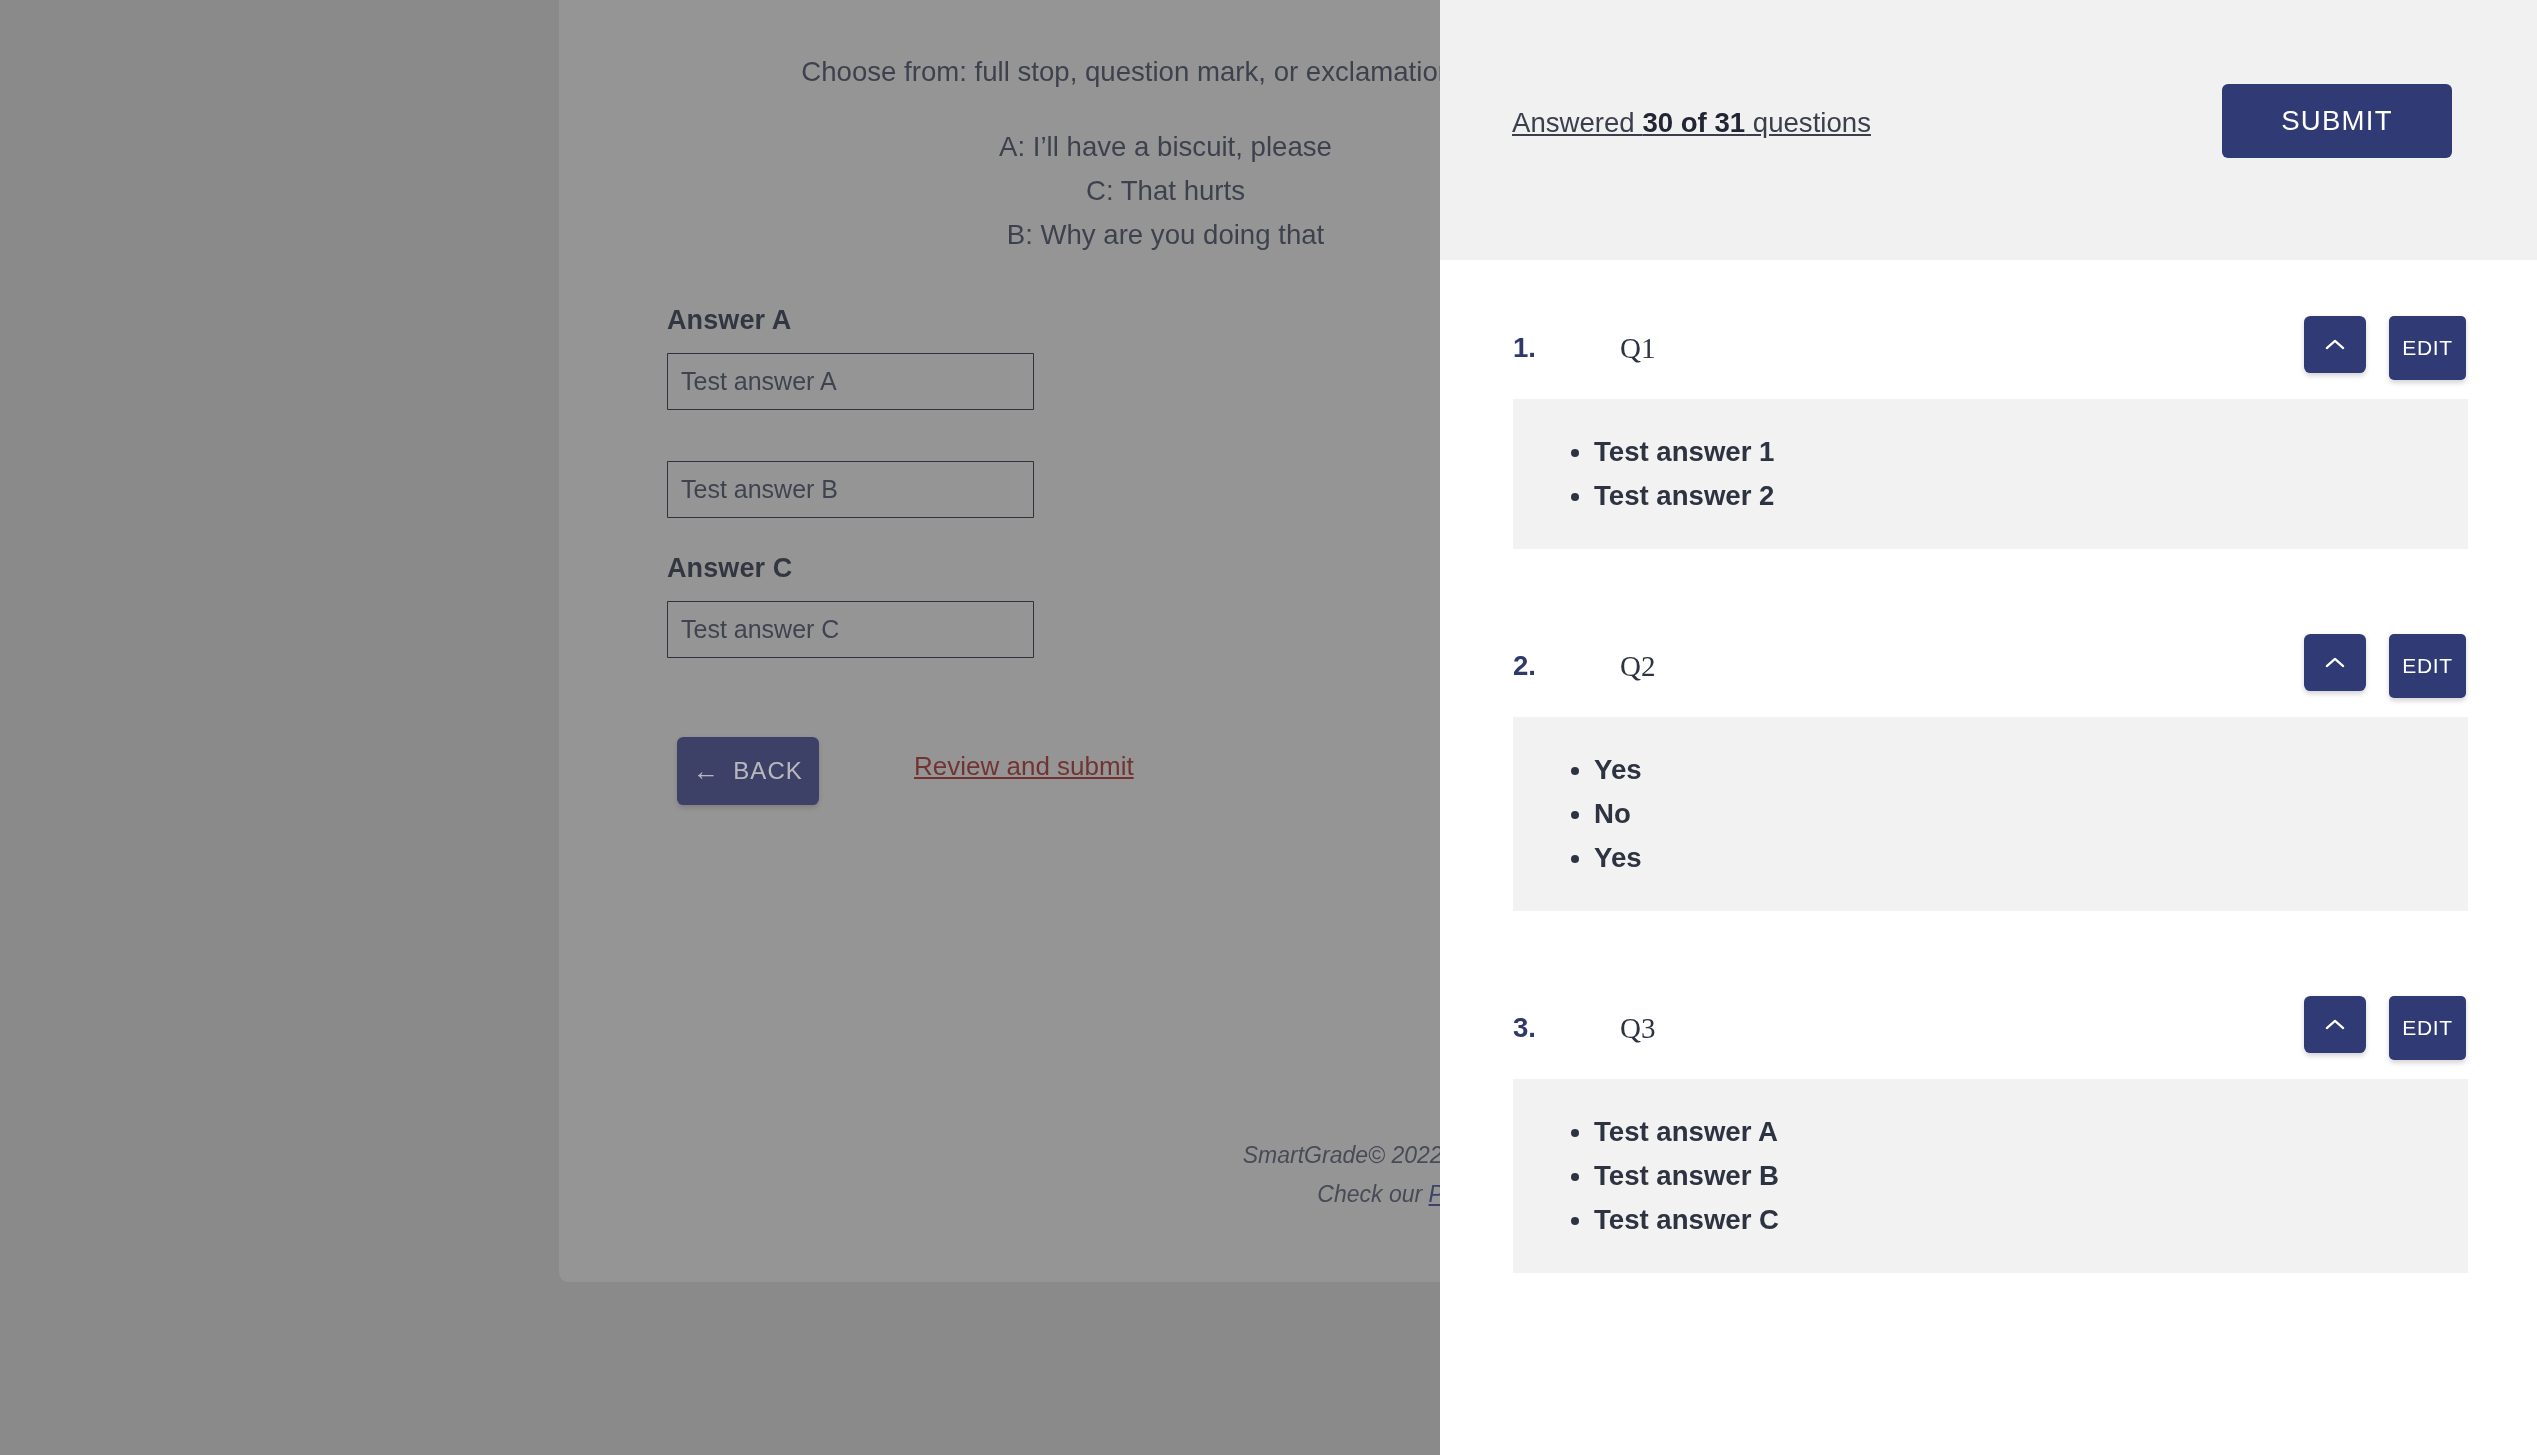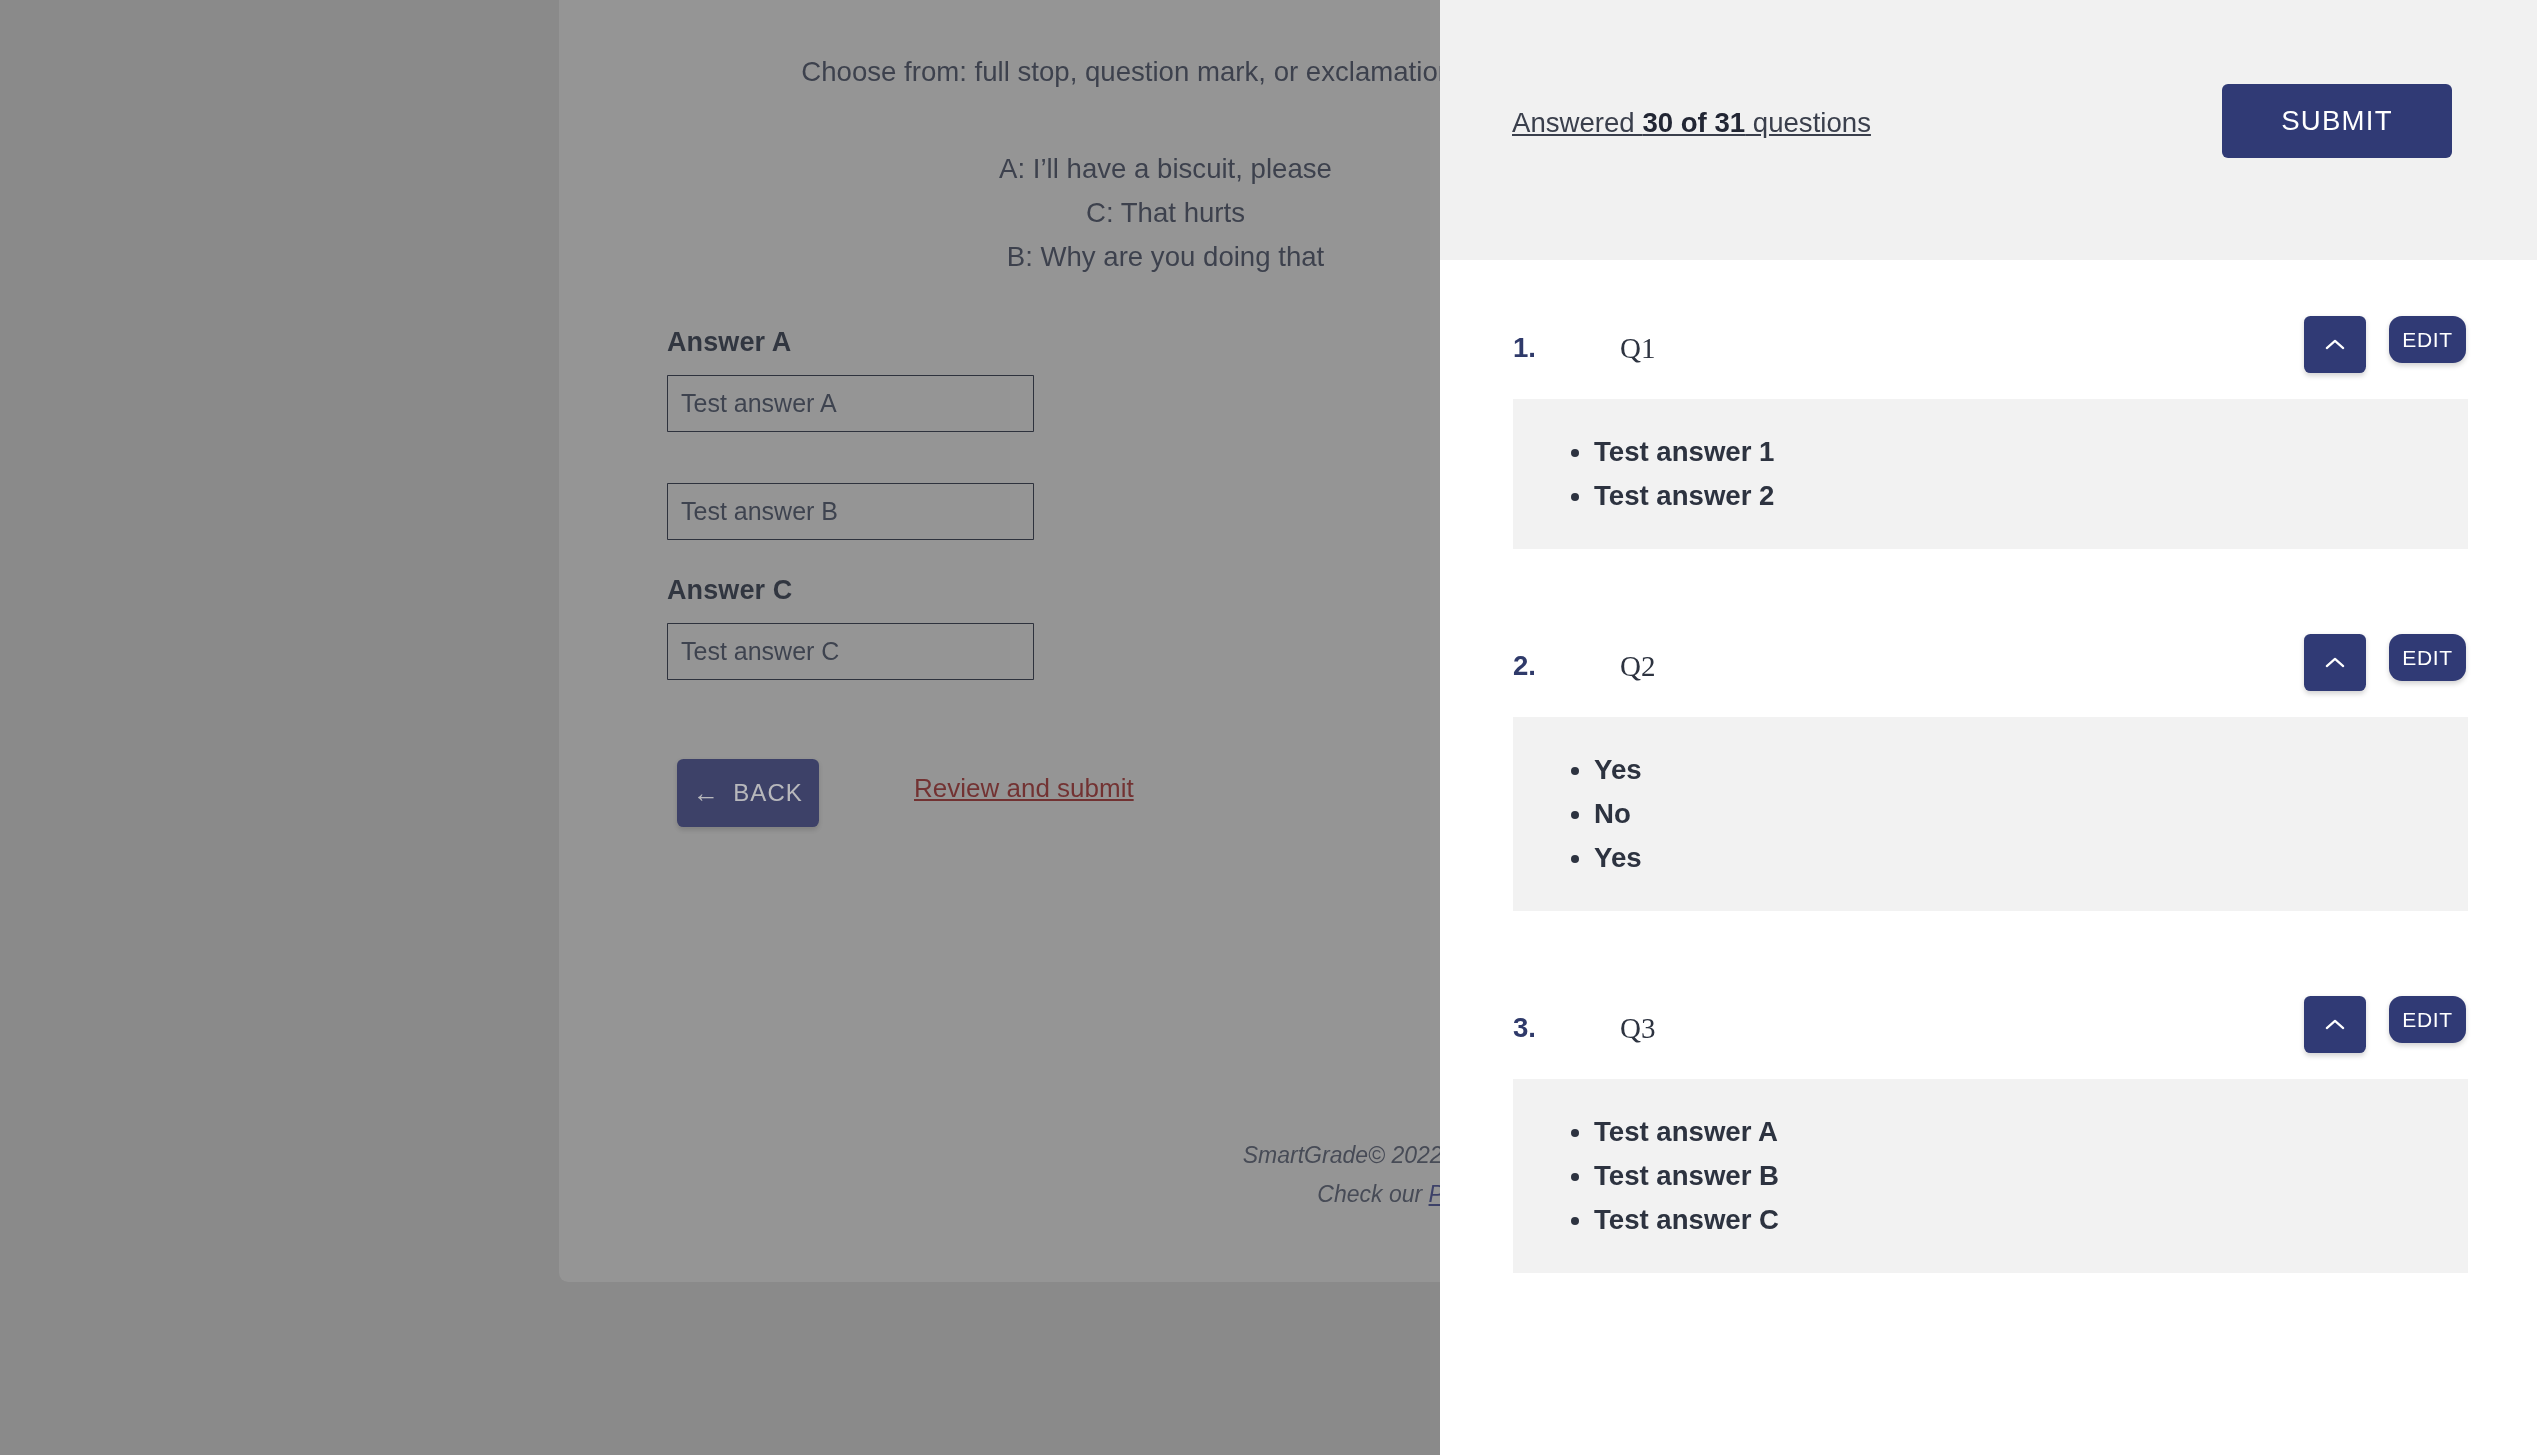--- a/index.html
+++ b/index.html
@@ -31,21 +31,21 @@
 
   .q-prompt {
     text-align: center;
     color: #2e3547;
     font-size: 27.6px;
     line-height: 44px;
     white-space: nowrap;
   }
   #prompt-line-1 { margin-top: 180px; }
   #prompt-line-2 { margin-top: 37px; }
-  #prompt-choices { margin-top: 53px; }
+  #prompt-choices { margin-top: 31px; }
 
   .answer-block { margin-left: 108px; }
   .answer-label {
     font-size: 27px;
     font-weight: bold;
     color: #1c2333;
     letter-spacing: 0.1px;
     margin-top: 33px;
   }
   .answer-input {
@@ -188,24 +188,24 @@
     cursor: pointer;
     box-shadow: 0 2.8px 5.5px rgba(0,0,0,.17);
     display: flex;
     align-items: center;
     justify-content: center;
   }
   .collapse-button svg { display: block; }
   .edit-button {
     position: absolute;
     right: 72px; top: 13px;
-    width: 77px; height: 47px;
+    width: 77px; height: 64px;
     background: #303a75;
     border: none;
-    border-radius: 13px;
+    border-radius: 5px;
     color: #fff;
     font-size: 21px;
     letter-spacing: 0.7px;
     font-family: "Liberation Sans", sans-serif;
     cursor: pointer;
     box-shadow: 0 2.8px 5.5px rgba(0,0,0,.17);
   }
 
   .answer-panel {
     margin: 0 70px 0 73px;

